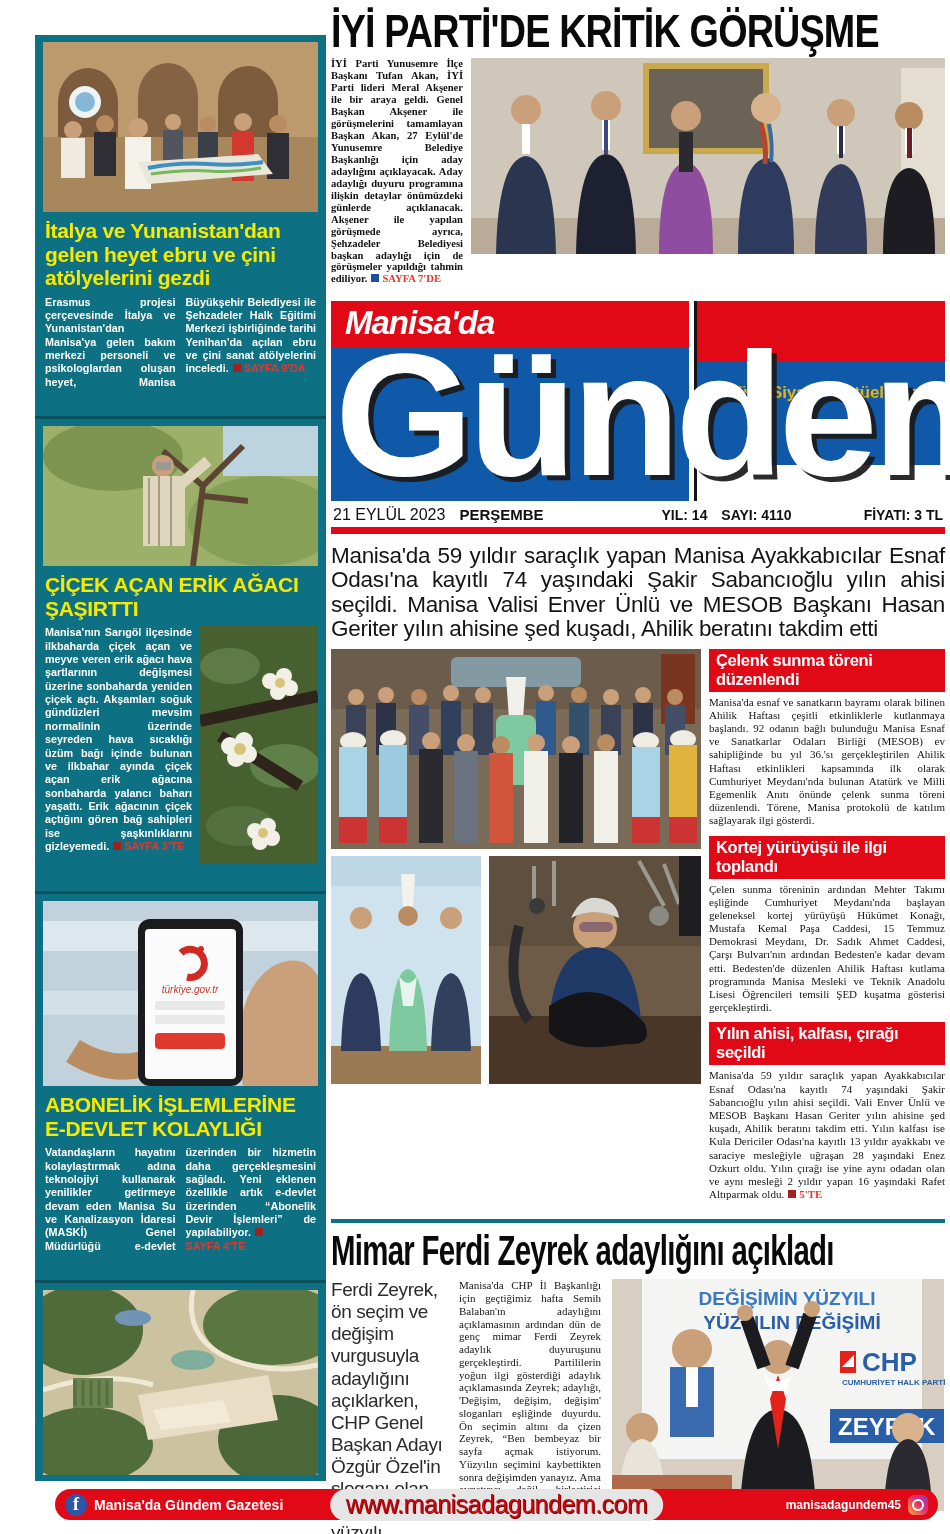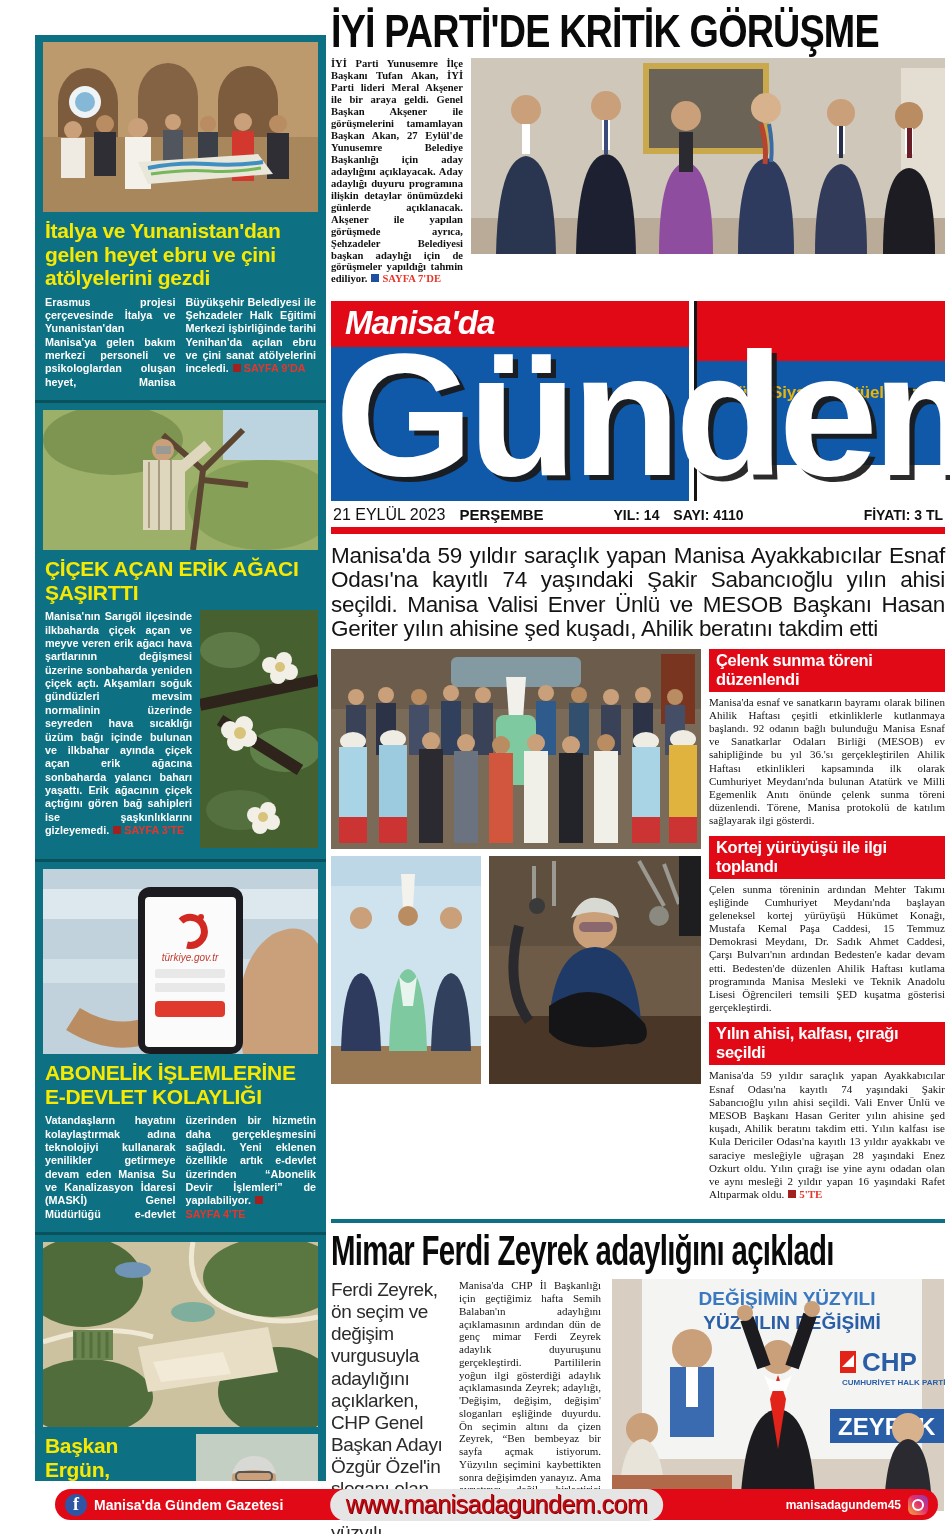--- a/index.html
+++ b/index.html
@@ -2,21 +2,21 @@
 <html><head>
 <meta charset="utf-8">
 <style>
   * { margin:0; padding:0; box-sizing:border-box; }
   body { font-family:"Liberation Sans", sans-serif; background:#fff; }
   .page { position:relative; width:950px; height:1534px; background:#fff; overflow:hidden; }
 
   
   .leftcol { position:absolute; left:35px; top:35px; width:291px; height:1446px;
              background:#0e7183; overflow:hidden; }
-  .lc-art { padding:7px 8px 11px 8px; }
+  .lc-art { padding:7px 8px 27px 8px; }
   .lc-art + .lc-art { border-top:3px solid rgba(0,0,0,.28); }
   .lc-photo { width:100%; display:block; background:#888; }
   .lc-head { color:#f8e900; font-weight:bold; font-size:21px; line-height:1.12;
              letter-spacing:-0.3px; margin:7px 2px 6px 2px; }
   .lc-body { color:#fff; font-weight:bold; font-size:10.8px; line-height:1.24;
              text-align:justify; padding:0 2px; }
   .cols2 { column-count:2; column-gap:10px; }
   .lc-row { display:flex; gap:6px; }
   .marker { font-weight:bold; white-space:nowrap; }
   .mk-red  { color:#e8352b; }
@@ -45,21 +45,21 @@
   .m-right .blueband { height:104px; background:#1059a8; color:#eab308; font-weight:bold;
                        font-size:17px; text-align:center; padding-top:22px; letter-spacing:-0.2px; }
   .gundem { position:absolute; left:4px; top:26px; color:#fff; font-weight:900;
             font-size:168px; letter-spacing:-5px; line-height:1;
             text-shadow:5px 5px 0 rgba(25,25,25,.92);
             transform:scale(1.06,1.04); transform-origin:left top; }
 
   .dateline { display:flex; align-items:baseline; margin-top:3px; padding:2px 2px 3px 2px; color:#101010; }
   .dl-date { font-size:16px; }
   .dl-day  { font-size:15px; font-weight:bold; margin-left:14px; }
-  .dl-mid  { margin-left:auto; margin-right:120px; font-weight:bold; font-size:14px; }
+  .dl-mid  { margin-left:auto; margin-right:72px; font-weight:bold; font-size:14px; }
   .dl-mid span + span { margin-left:10px; }
   .dl-price{ font-weight:bold; font-size:14px; }
   .redrule { height:7px; background:#e20917; }
 
   
   .mainhead { margin-top:6px; }
   .mainhead div { font-weight:900; color:#0a0a0a; font-size:75px; line-height:.94;
                   white-space:nowrap; display:block; transform:scaleX(.86);
                   transform-origin:left; letter-spacing:-2px; }
   .subhead { margin-top:10px; font-size:22.5px; line-height:1.07; color:#141414;

